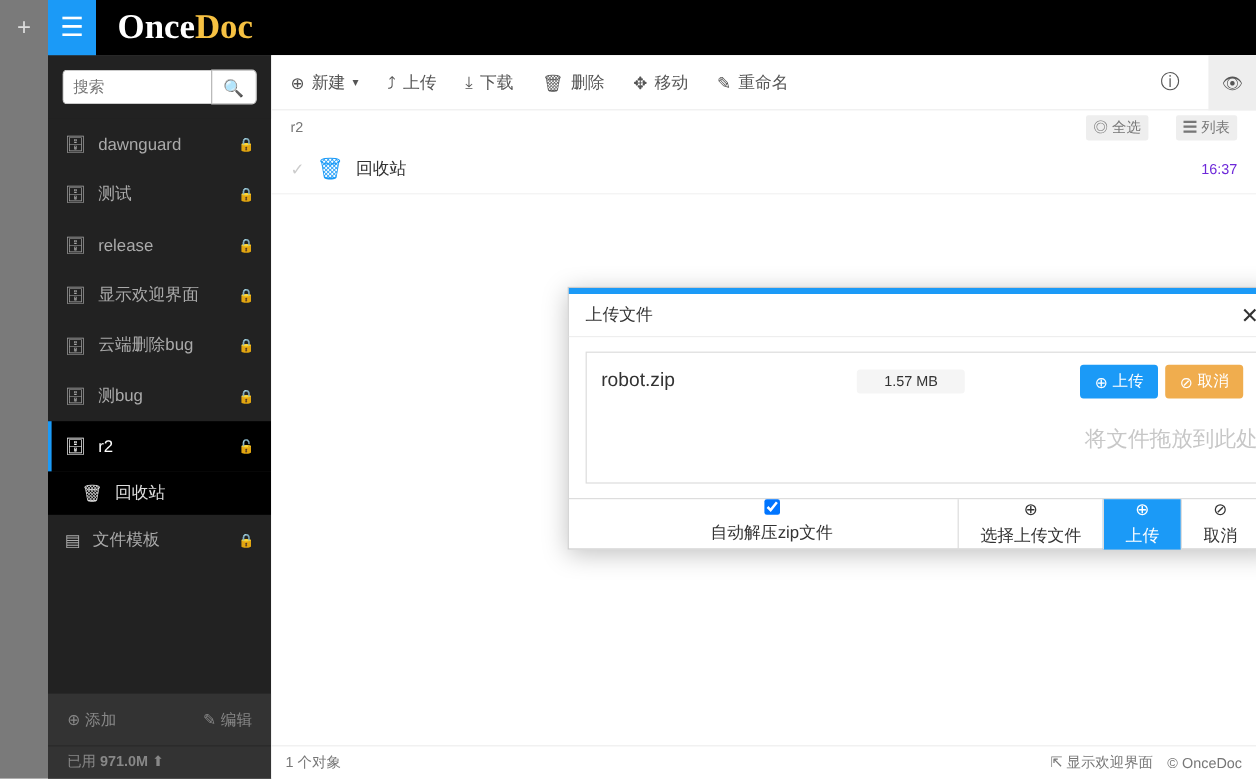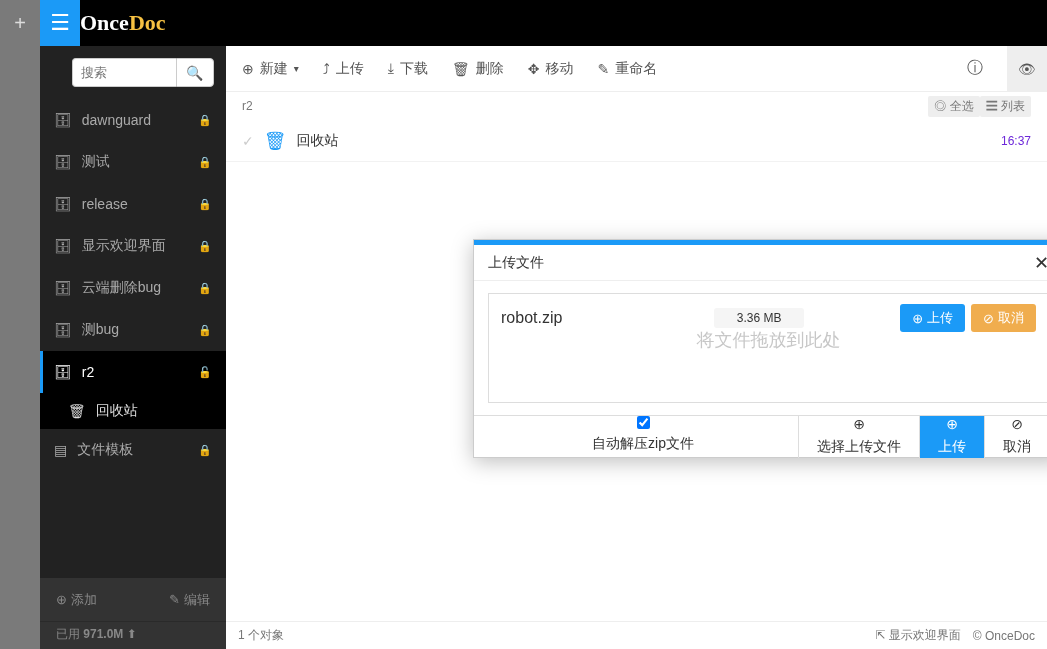--- a/index.html
+++ b/index.html
@@ -4,29 +4,29 @@
 <style>
 * { box-sizing: border-box; margin: 0; padding: 0; }
 body { font-family: "Helvetica Neue", Arial, sans-serif; font-size: 14px; color: #333; background: #fff; width: 1047px; height: 649px; overflow: hidden; }
 .app { display: flex; height: 100%; }
 .left-strip { width: 40px; background: #7a7a7a; display: flex; flex-direction: column; }
 .left-strip .plus { height: 46px; display: flex; align-items: center; justify-content: center; color: #ddd; font-size: 20px; cursor: pointer; }
 .menu-strip { width: 40px; background: #1b9af7; display: flex; align-items: flex-start; justify-content: center; }
 .menu-strip .burger { height: 46px; display: flex; align-items: center; justify-content: center; color: #fff; font-size: 22px; cursor: pointer; width: 100%; }
 .main { flex: 1; display: flex; flex-direction: column; }
 .topbar { height: 46px; background: #000; display: flex; align-items: center; }
-.logo { font-family: Georgia, serif; font-size: 22px; font-weight: bold; }
+.logo { margin-left: 18px; font-family: Georgia, serif; font-size: 29px; font-weight: bold; }
 .logo .a { color: #fff; }
 .logo .b { color: #f6c142; }
 .topbar .spacer { flex: 1; }
 .topnav a { color: #ccc; padding: 0 14px; text-decoration: none; font-size: 14px; }
 .body { flex: 1; display: flex; min-height: 0; }
 .sidebar { width: 186px; background: #222; color: #aaa; display: flex; flex-direction: column; }
 .search-row { padding: 12px; background: #222; }
-.input-group { display: flex; margin-left: 20px; }
+.input-group { display: flex; }
 .input-group input { flex: 1; min-width: 0; border: 1px solid #ccc; border-right: none; border-radius: 4px 0 0 4px; padding: 6px 8px; font-size: 13px; }
 .input-group button { width: 38px; border: 1px solid #ccc; background: #fff; border-radius: 0 4px 4px 0; cursor: pointer; font-size: 14px; }
 .folder-list { flex: 1; overflow: auto; }
 .folder { height: 42px; display: flex; align-items: center; padding: 0 14px; color: #aaa; cursor: pointer; }
 .folder .icon { margin-right: 10px; font-size: 14px; }
 .folder .lock { margin-left: auto; font-size: 11px; color: #888; }
 .folder.active { background: #000; color: #fff; border-left: 3px solid #1b9af7; padding-left: 11px; }
 .subfolder { height: 36px; display: flex; align-items: center; padding: 0 14px 0 28px; background: #000; color: #ddd; cursor: pointer; }
 .subfolder .icon { margin-right: 10px; font-size: 14px; }
 .sidebar-footer { background: #333; }
@@ -34,39 +34,39 @@
 .sf-btn { cursor: pointer; font-size: 13px; display: inline-flex; align-items: center; gap: 4px; }
 .sf-usage { text-align: left; font-size: 12px; color: #888; padding: 4px 16px 6px; }
 .content { flex: 1; display: flex; flex-direction: column; position: relative; background: #fff; }
 .toolbar { height: 46px; border-bottom: 1px solid #eee; display: flex; align-items: center; padding: 0 16px; color: #555; gap: 24px; }
 .tbtn { display: inline-flex; align-items: center; gap: 6px; cursor: pointer; font-size: 14px; color: #555; }
 .tbtn .caret { font-size: 10px; }
 .toolbar .flex { flex: 1; }
 .toolbar .eye { background: #eee; width: 40px; height: 46px; display: flex; align-items: center; justify-content: center; margin-right: -16px; }
 .breadcrumb-row { height: 28px; display: flex; align-items: center; padding: 0 16px; font-size: 12px; color: #777; }
 .breadcrumb-row .flex { flex: 1; }
-.pill { background: #eee; padding: 2px 6px; border-radius: 2px; margin-left: 0; cursor: pointer; }
+.pill { background: #eee; padding: 2px 6px; border-radius: 2px; margin-left: 23px; cursor: pointer; }
 .file-row { height: 42px; display: flex; align-items: center; padding: 0 16px; border-bottom: 1px solid #f2f2f2; }
 .file-row .check { color: #ccc; margin-right: 10px; }
 .file-row .trash { color: #1b9af7; margin-right: 10px; font-size: 18px; }
 .file-row .time { margin-left: auto; font-size: 12px; color: #6d28d9; }
 .statusbar { height: 28px; border-top: 1px solid #eee; display: flex; align-items: center; padding: 0 12px; font-size: 12px; color: #777; }
 .statusbar .flex { flex: 1; }
 .modal { position: absolute; left: 247px; top: 193px; width: 591px; background: #fff; border: 1px solid #ccc; box-shadow: 0 4px 20px rgba(0,0,0,.25); }
 .modal-top { height: 5px; background: #1b9af7; }
 .modal-header { height: 36px; display: flex; align-items: center; padding: 0 14px; font-size: 14px; color: #333; border-bottom: 1px solid #eee; }
 .modal-header .close { margin-left: auto; cursor: pointer; font-size: 18px; color: #333; }
 .drop-area { margin: 12px 14px; height: 110px; border: 1px solid #ddd; position: relative; }
 .file-entry { display: flex; align-items: center; padding: 10px 12px; }
 .file-entry .name { flex: 1; font-size: 16px; }
 .file-entry .size { width: 90px; text-align: center; background: #f5f5f5; border-radius: 3px; font-size: 12px; padding: 3px 0; margin-right: 90px; }
 .btn { display: inline-flex; align-items: center; gap: 4px; height: 28px; padding: 0 12px; border-radius: 3px; color: #fff; font-size: 13px; cursor: pointer; margin-left: 6px; }
 .btn-primary { background: #1b9af7; }
 .btn-warn { background: #f0ad4e; }
-.drop-hint { position: absolute; left: 0; right: 0; top: 34px; text-align: center; color: #c7c7c7; font-size: 18px; pointer-events: none; }
+.drop-hint { position: absolute; left: 0; right: 0; top: 60px; text-align: right; color: #c7c7c7; font-size: 18px; pointer-events: none; }
 .modal-footer { height: 42px; border-top: 1px solid #ddd; display: flex; align-items: center; justify-content: flex-end; padding: 0 14px; gap: 0; }
 .mf-cell { height: 42px; display: flex; align-items: center; padding: 0 18px; border-left: 1px solid #ddd; font-size: 14px; gap: 6px; cursor: pointer; flex-direction: column; }
 .mf-cell.first { border-left: none; margin-right: auto; margin-left: auto; }
 .mf-cell.primary { background: #1b9af7; color: #fff; }
 ul { list-style: none; }
 </style>
 </head>
 <body>
 
 <div class="app">
@@ -207,21 +207,21 @@
 
         <div class="modal">
           <div class="modal-top"></div>
           <div class="modal-header">
             <span>上传文件</span>
             <span class="close"><span>✕</span></span>
           </div>
           <div class="drop-area">
             <div class="file-entry">
               <span class="name">robot.zip</span>
-              <span class="size">3.36 MB</span>
+              <span class="size">1.57 MB</span>
               <span class="btn btn-primary">
                   <span>⊕</span> 
                   <span>上传</span>
                 </span>
               <span class="btn btn-warn">
                   <span>⊘</span> 
                   <span>取消</span>
                 </span>
             </div>
             <div class="drop-hint">将文件拖放到此处</div>

